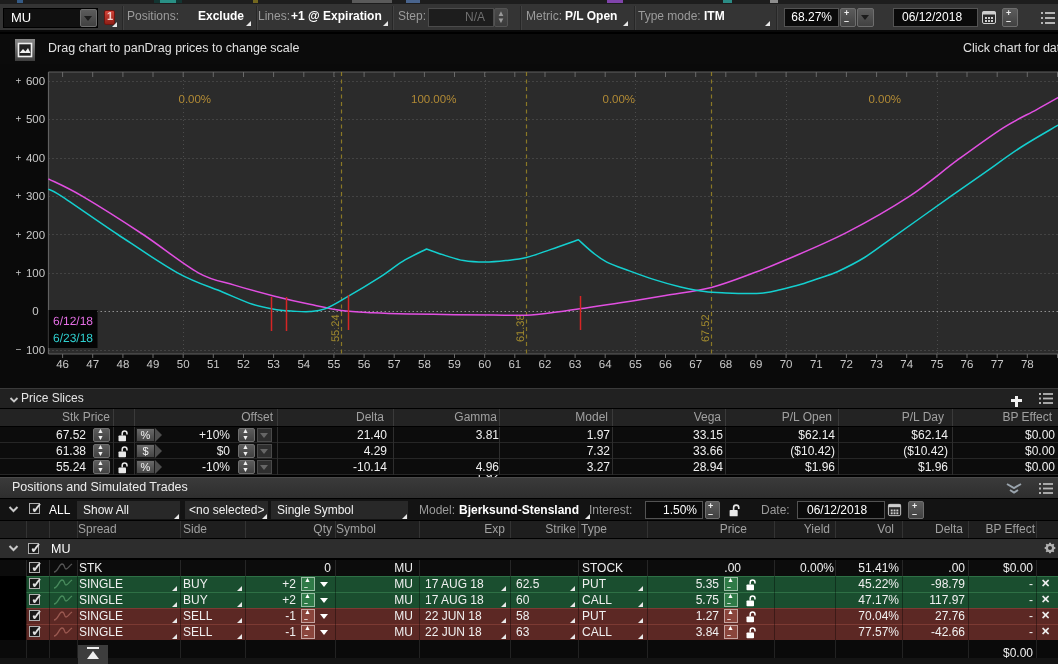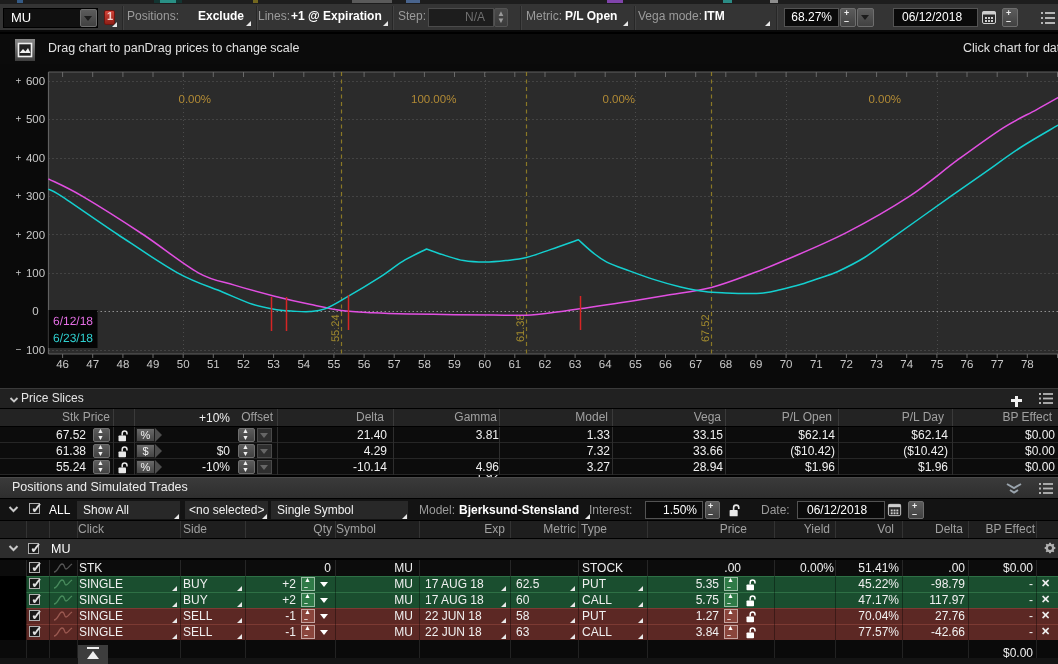--- a/index.html
+++ b/index.html
@@ -141,21 +141,21 @@
 <div class="a lbl" style="left:258px;top:6px">Lines:</div>
 <div class="a bold" style="left:291px;top:6px;font-size:12px;line-height:20px">+1 @ Expiration</div>
 <div class="a tri" style="left:383px;top:21px"></div>
 <div class="a lbl" style="left:398px;top:6px">Step:</div>
 <div class="a" style="left:428px;top:8px;width:66px;height:19px;background:#1d1d1d;border:1px solid #4b4b4b;color:#6f6f6f;font-size:12px;line-height:17px;text-align:right;padding-right:8px">N/A</div>
 <div class="a spin" style="left:494px;top:8px;width:14px;height:19px;opacity:.55"></div>
 <div class="a" style="left:497px;top:10px;color:#999;font-size:8px;line-height:7px">▲<br>▼</div>
 <div class="a lbl" style="left:526px;top:6px">Metric:</div>
 <div class="a bold" style="left:565px;top:6px;font-size:12px;line-height:20px">P/L Open</div>
 <div class="a tri" style="left:623px;top:21px"></div>
-<div class="a lbl" style="left:638px;top:6px">Vega mode:</div>
+<div class="a lbl" style="left:638px;top:6px">Type mode:</div>
 <div class="a bold" style="left:704px;top:6px;font-size:12px;line-height:20px">ITM</div>
 <div class="a tri" style="left:765px;top:21px"></div>
 <div class="a inp" style="left:784px;top:8px;width:55px;height:19px;line-height:17px;text-align:right;padding-right:6px">68.27%</div>
 <div class="a spin" style="left:840px;top:8px;width:16px;height:19px"></div>
 <div class="a" style="left:844px;top:9px;color:#efefef;font-size:9px;line-height:8px;font-weight:bold">+<br>–</div>
 <div class="a spin" style="left:857px;top:8px;width:17px;height:19px"></div>
 <div class="a" style="left:861px;top:15px;width:0;height:0;border-left:4px solid transparent;border-right:4px solid transparent;border-top:5px solid #1c1c1c"></div>
 <div class="a inp" style="left:893px;top:8px;width:85px;height:19px;line-height:17px;padding-left:8px">06/12/2018</div>
 <svg class="a" style="left:981px;top:9px" width="17" height="17" viewBox="0 0 17 17">
 <rect x="1.5" y="2.5" width="13" height="12" rx="1.5" fill="#2a2a2a" stroke="#cfcfcf"></rect>
@@ -243,28 +243,28 @@
 <div class="vline" style="left:952px;top:427px;height:16px"></div>
 <div class="cell r" style="left:20px;top:427px;width:66px">67.52</div>
 <div class="a spin" style="left:93px;top:428px;width:17px;height:14px"></div>
 <div class="a" style="left:97px;top:428px;color:#f0f0f0;font-size:7px;line-height:6.5px">▲<br>▼</div>
 <svg class="a" style="left:117px;top:429px" width="13" height="13" viewBox="0 0 13 13">
 <path d="M5.2 6.5 V4.4 A2.4 2.4 0 0 1 10 4.4 V5.6" fill="none" stroke="#e8e8e8" stroke-width="1.5"></path>
 <rect x="1.5" y="6.5" width="7.5" height="5.8" rx="0.8" fill="#e8e8e8"></rect>
   </svg>
 <div class="a" style="left:136px;top:428px;width:19px;height:14px;background:linear-gradient(#6a6a6a,#454545);border:1px solid #1a1a1a;color:#f0f0f0;font-size:11px;text-align:center;line-height:13px">%</div>
 <div class="a" style="left:155px;top:428px;width:0;height:0;border-top:7px solid transparent;border-bottom:7px solid transparent;border-left:7px solid #4e4e4e"></div>
-<div class="cell r" style="left:170px;top:410px;width:60px">+10%</div>
+<div class="cell r" style="left:170px;top:427px;width:60px">+10%</div>
 <div class="a spin" style="left:238px;top:428px;width:17px;height:14px"></div>
 <div class="a" style="left:242px;top:428px;color:#f0f0f0;font-size:7px;line-height:6.5px">▲<br>▼</div>
 <div class="a" style="left:257px;top:428px;width:15px;height:14px;background:#2e2e2e;border:1px solid #4a4a4a"></div>
 <div class="a" style="left:260px;top:433px;width:0;height:0;border-left:4px solid transparent;border-right:4px solid transparent;border-top:5px solid #666"></div>
 <div class="cell r" style="left:287px;top:427px;width:100px">21.40</div>
 <div class="cell r" style="left:399px;top:427px;width:100px">3.81</div>
-<div class="cell r" style="left:510px;top:427px;width:100px">1.33</div>
+<div class="cell r" style="left:510px;top:427px;width:100px">1.97</div>
 <div class="cell r" style="left:623px;top:427px;width:100px">33.15</div>
 <div class="cell r" style="left:735px;top:427px;width:100px">$62.14</div>
 <div class="cell r" style="left:848px;top:427px;width:100px">$62.14</div>
 <div class="cell r" style="left:955px;top:427px;width:100px">$0.00</div>
 <div class="a" style="left:0;top:443px;width:1058px;height:16px;background:#0c0c0c;border-bottom:1px solid #262626"></div>
 <div class="vline" style="left:113px;top:443px;height:16px"></div>
 <div class="vline" style="left:134px;top:443px;height:16px"></div>
 <div class="vline" style="left:277px;top:443px;height:16px"></div>
 <div class="vline" style="left:393px;top:443px;height:16px"></div>
 <div class="vline" style="left:499px;top:443px;height:16px"></div>
@@ -391,26 +391,26 @@
 <div class="vline" style="left:335px;top:521px;height:17px;background:#333"></div>
 <div class="vline" style="left:418.5px;top:521px;height:17px;background:#333"></div>
 <div class="vline" style="left:509.5px;top:521px;height:17px;background:#333"></div>
 <div class="vline" style="left:578px;top:521px;height:17px;background:#333"></div>
 <div class="vline" style="left:646.6px;top:521px;height:17px;background:#333"></div>
 <div class="vline" style="left:774px;top:521px;height:17px;background:#333"></div>
 <div class="vline" style="left:835px;top:521px;height:17px;background:#333"></div>
 <div class="vline" style="left:902px;top:521px;height:17px;background:#333"></div>
 <div class="vline" style="left:968px;top:521px;height:17px;background:#333"></div>
 <div class="vline" style="left:1036px;top:521px;height:17px;background:#333"></div>
-<div class="hdr" style="left:78px;top:521px">Click</div>
+<div class="hdr" style="left:78px;top:521px">Spread</div>
 <div class="hdr" style="left:183px;top:521px">Side</div>
 <div class="hdr" style="left:242px;top:521px;width:90px;text-align:right">Qty</div>
 <div class="hdr" style="left:336px;top:521px">Symbol</div>
 <div class="hdr" style="left:415px;top:521px;width:90px;text-align:right">Exp</div>
-<div class="hdr" style="left:486px;top:521px;width:90px;text-align:right">Metric</div>
+<div class="hdr" style="left:486px;top:521px;width:90px;text-align:right">Strike</div>
 <div class="hdr" style="left:581px;top:521px">Type</div>
 <div class="hdr" style="left:657px;top:521px;width:90px;text-align:right">Price</div>
 <div class="hdr" style="left:740px;top:521px;width:90px;text-align:right">Yield</div>
 <div class="hdr" style="left:804px;top:521px;width:90px;text-align:right">Vol</div>
 <div class="hdr" style="left:873px;top:521px;width:90px;text-align:right">Delta</div>
 <div class="hdr" style="left:945px;top:521px;width:90px;text-align:right">BP Effect</div>
 <div class="a" style="left:0;top:539px;width:1058px;height:19px;background:#2d2d2d"></div>
 <svg class="a" style="left:8px;top:544px" width="11" height="8" viewBox="0 0 11 8">
     <path d="M1.5 2 L5.5 6 L9.5 2" stroke="#c8c8c8" stroke-width="2" fill="none"></path>
   </svg>

